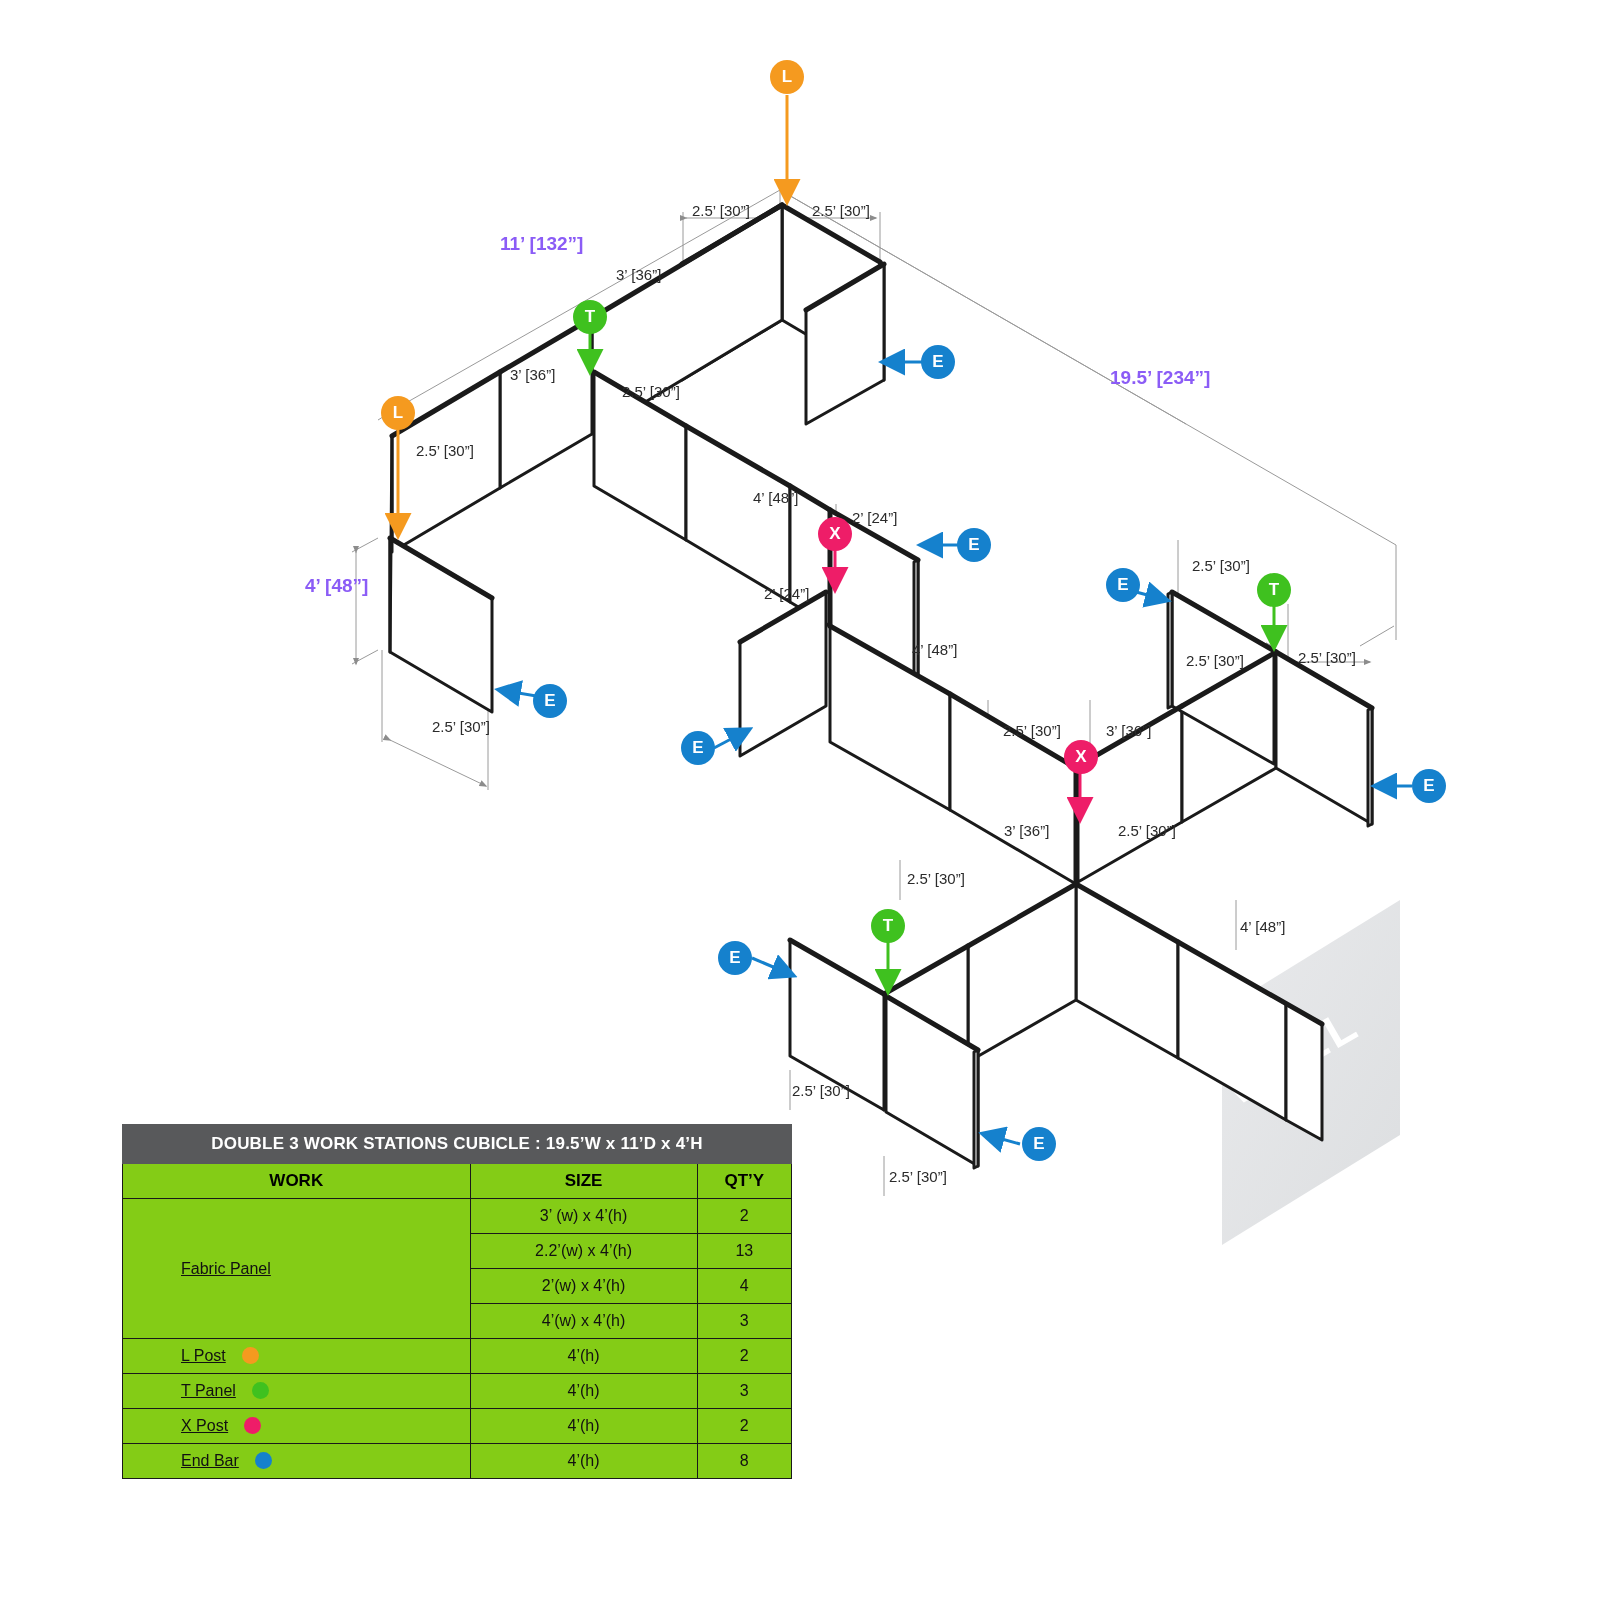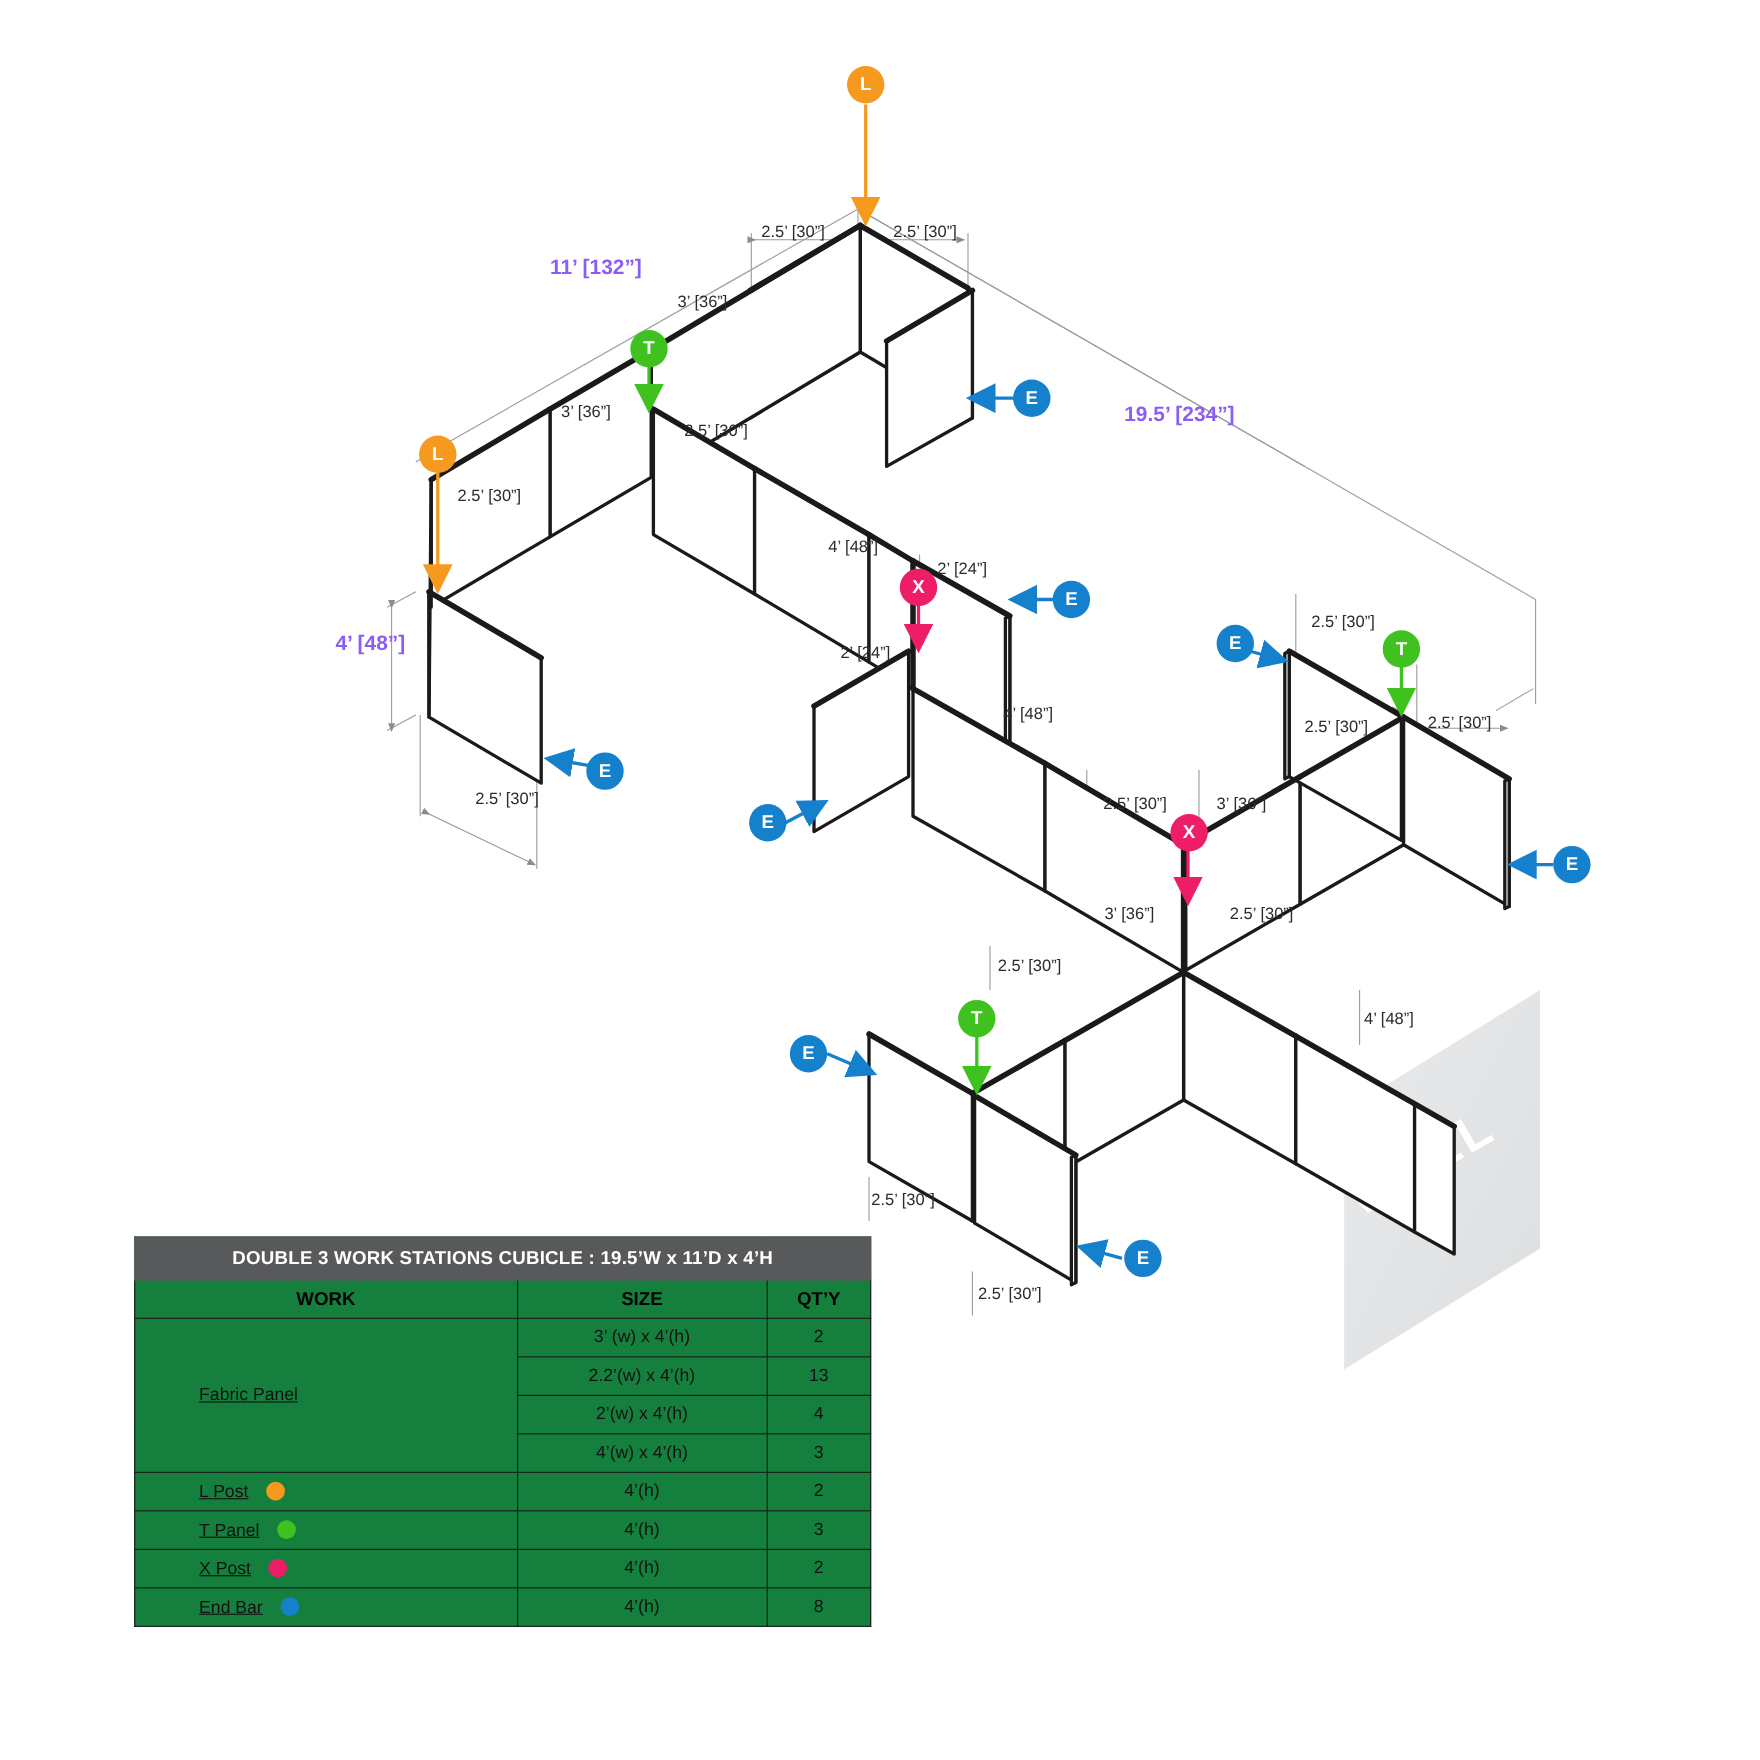--- a/index.html
+++ b/index.html
@@ -60,21 +60,21 @@
   .badge.E { background: #1581cd; }
 
   
   #bom {
     position: absolute;
     left: 122px;
     top: 1124px;
     width: 670px;
     border-collapse: collapse;
     font-family: "Liberation Sans", sans-serif;
-    background: #15803d;
+    background: #84cc16;
   }
   #bom td, #bom th {
     border: 1px solid #1a1a1a;
     padding: 0;
   }
   #bom .title-cell {
     background: #58595b;
     color: #ffffff;
     font-size: 17px;
     font-weight: bold;
@@ -313,21 +313,21 @@
       <line x1="1412" y1="786" x2="1376" y2="786" stroke="#1581cd" marker-end="url(#arrHead)"></line>
       <line x1="566" y1="701" x2="500" y2="690" stroke="#1581cd" marker-end="url(#arrHead)"></line>
       <line x1="714" y1="748" x2="748" y2="730" stroke="#1581cd" marker-end="url(#arrHead)"></line>
       <line x1="752" y1="958" x2="792" y2="975" stroke="#1581cd" marker-end="url(#arrHead)"></line>
       <line x1="1020" y1="1144" x2="984" y2="1134" stroke="#1581cd" marker-end="url(#arrHead)"></line>
     </g>
   </svg>
 
   <div>
     <div class="dim-label med" style="left:500px; top:233px;">11’ [132”]</div>
-    <div class="dim-label med" style="left:1022px; top:367px;">19.5’ [234”]</div>
+    <div class="dim-label med" style="left:1110px; top:367px;">19.5’ [234”]</div>
     <div class="dim-label med" style="left:305px; top:575px;">4’ [48”]</div>
 
     <div class="dim-label" style="left:692px; top:202px;">2.5’ [30”]</div>
     <div class="dim-label" style="left:812px; top:202px;">2.5’ [30”]</div>
     <div class="dim-label" style="left:616px; top:266px;">3’ [36”]</div>
     <div class="dim-label" style="left:510px; top:366px;">3’ [36”]</div>
     <div class="dim-label" style="left:622px; top:383px;">2.5’ [30”]</div>
     <div class="dim-label" style="left:416px; top:442px;">2.5’ [30”]</div>
     <div class="dim-label" style="left:432px; top:718px;">2.5’ [30”]</div>
     <div class="dim-label" style="left:753px; top:489px;">4’ [48”]</div>

